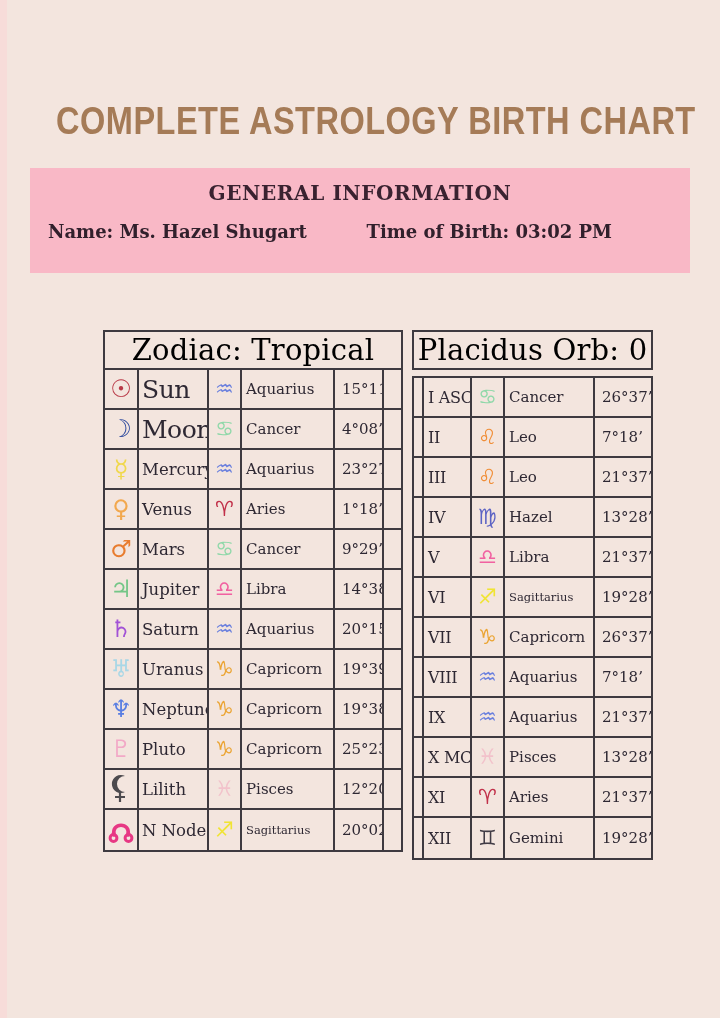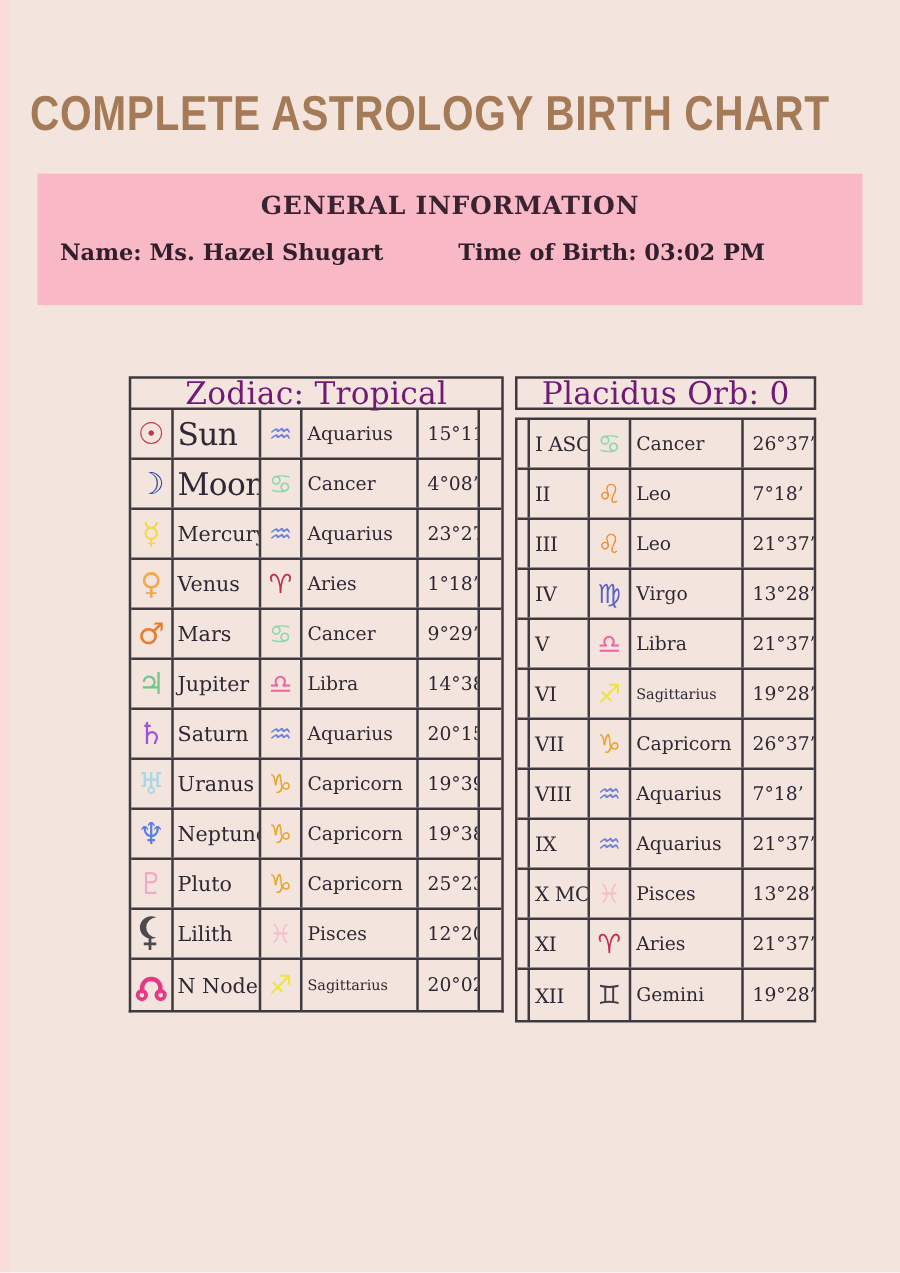--- a/index.html
+++ b/index.html
@@ -12,21 +12,21 @@
   }
   html,body{margin:0;padding:0;}
   body{
     width:720px;height:1018px;
     background:linear-gradient(90deg,#f7dcd9 0 7px,var(--bg) 7px);
     font-family:"DejaVu Serif",serif;
     color:var(--ink);
     overflow:hidden;
   }
   .title{
-    margin:0;padding-top:72px;text-align:left;
+    margin:0;padding-top:101px;text-align:right;
   }
   .title span{
     display:inline-block;
     font-family:"Liberation Sans",sans-serif;
     font-weight:bold;font-size:35px;letter-spacing:0.5px;
     color:var(--brown);
     transform:scale(0.93,1.12);transform-origin:center;
     white-space:nowrap;
   }
   .panel{
@@ -44,23 +44,23 @@
   .field{
     font-size:18px;font-weight:bold;color:#31202c;line-height:28px;
     white-space:nowrap;
   }
   .f-left{padding-left:18px;}
   .f-right{padding-left:0;}
   .tables{
     margin:57px 0 0 103px;display:flex;gap:9px;align-items:flex-start;
   }
   .thead{
-    box-sizing:border-box;height:27px;border:2px solid var(--bd);
+    box-sizing:border-box;height:40px;border:2px solid var(--bd);
     display:flex;align-items:center;justify-content:center;
-    font-size:25px;color:#701a75;letter-spacing:0.2px;
+    font-size:29px;color:#000000;letter-spacing:0.2px;
   }
   .tbody{box-sizing:border-box;border:2px solid var(--bd);}
   .ltable{width:300px;}
   .ltable .tbody{border-top:none;}
   .rtable{width:241px;}
   .rtable .tbody{margin-top:6px;}
   .trow{display:grid;height:40px;box-sizing:border-box;border-bottom:2px solid var(--bd);}
   .trow:last-child{border-bottom:none;}
   .ltable .trow{grid-template-columns:34px 70px 33px 93px 49px 13px;}
   .rtable .trow{grid-template-columns:10px 48px 33px 90px 56px;}
@@ -304,21 +304,21 @@
         <div class="c sign-c">Leo</div>
         <div class="c deg-c">21°37’</div>
       </div>
 
       <div class="trow">
         <div class="c"></div>
         <div class="c house-c">IV</div>
         <div class="c icon-c">
             <span class="g zs" style="color: rgb(92, 99, 196);">♍</span>
           </div>
-        <div class="c sign-c">Virgo</div>
+        <div class="c sign-c">Hazel</div>
         <div class="c deg-c">13°28’</div>
       </div>
 
       <div class="trow">
         <div class="c"></div>
         <div class="c house-c">V</div>
         <div class="c icon-c">
             <span class="g zs" style="color: rgb(241, 97, 161);">♎</span>
           </div>
         <div class="c sign-c">Libra</div>

